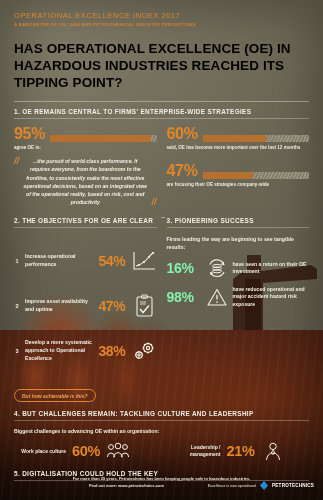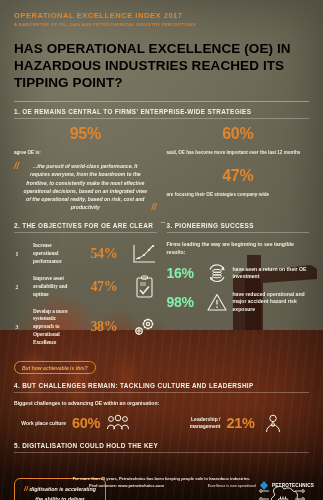--- a/index.html
+++ b/index.html
@@ -62,50 +62,50 @@
   .sec-head {
     font-size:6.4px; font-weight:bold; letter-spacing:.35px;
     color:#f2efe6; text-transform:uppercase;
     padding-bottom:3px;
   }
   .sec-rule { border-bottom:1px solid rgba(255,255,255,.28); margin-bottom:7px; }
   .sec-head-wrap { position:relative; }
   .tick { position:absolute; left:-6px; top:0px; width:4px; height:1px; background:rgba(255,255,255,.45); }
 
   
-  .kicker { color:#e3862a; font-size:7.6px; font-weight:bold; letter-spacing:.5px; margin-top:11px; }
+  .kicker { color:#e3862a; font-size:7.6px; font-weight:normal; letter-spacing:.5px; margin-top:11px; }
   .subkicker { color:#d97f2c; font-size:4.4px; font-weight:bold; letter-spacing:.25px; margin-top:1.5px; }
   .title {
     color:#000000; font-size:13.5px; font-weight:bold; line-height:1.26;
     letter-spacing:.1px; margin-top:13px; max-width:300px;
   }
   .hr-main { border-bottom:1px solid rgba(255,255,255,.35); margin:10px 0 6px; }
 
   
   .cols { display:flex; gap:10px; }
   .col { flex:1; min-width:0; }
   .big-pct { font-size:16px; font-weight:bold; color:#e3862a; line-height:1; letter-spacing:-.3px; }
-  .pct-row { display:flex; align-items:center; gap:5px;flex-direction:column; }
+  .pct-row { display:flex; align-items:flex-end; gap:5px; }
   .bar { flex:1; height:7px; position:relative; }
   .bar .fill { position:absolute; left:0; top:0; bottom:0; background:#b5702f; }
   .bar .rest { position:absolute; top:0; bottom:0; right:0;
     background:repeating-linear-gradient(115deg,#9d9883 0 1.4px, #817d6b 1.4px 3px); }
   .small-cap { font-size:4.6px; font-weight:bold; color:#efece2; margin-top:3px; line-height:1.45; }
 
   .quote-box { margin-top:6px; position:relative; padding:0 9px; }
   .quote-text {
     font-size:5.1px; font-style:italic; font-weight:bold; color:#f3f0e6;
     line-height:1.62; text-align:center;
   }
   .qm { position:absolute; color:#e3862a; font-size:9px; font-weight:bold; font-style:italic; line-height:1; }
   .qm.l { left:0; top:0; }
   .qm.r { right:0; bottom:0; }
 
   
-  .obj { display:flex; align-items:center; gap:13px; margin:9px 0;font-family:Liberation Serif, serif; }
+  .obj { display:flex; align-items:center; gap:5px; margin:21px 0; }
   .obj-num { font-size:5.6px; color:#efece2; font-weight:bold; width:6px; text-align:center; flex:none; }
   .obj-label { font-size:5.2px; color:#f2efe6; font-weight:bold; line-height:1.5; flex:1; }
   .obj-pct { font-size:14px; font-weight:bold; color:#e3862a; flex:none; letter-spacing:-.3px; }
   .obj-icon { width:26px; height:24px; flex:none; }
   .callout {
     display:inline-block; border:1px solid #e3862a; border-radius:7px;
     padding:2.5px 7px; font-size:5px; font-weight:bold; color:#f0a54e; font-style:italic;
     margin-top:2px;
   }
 

